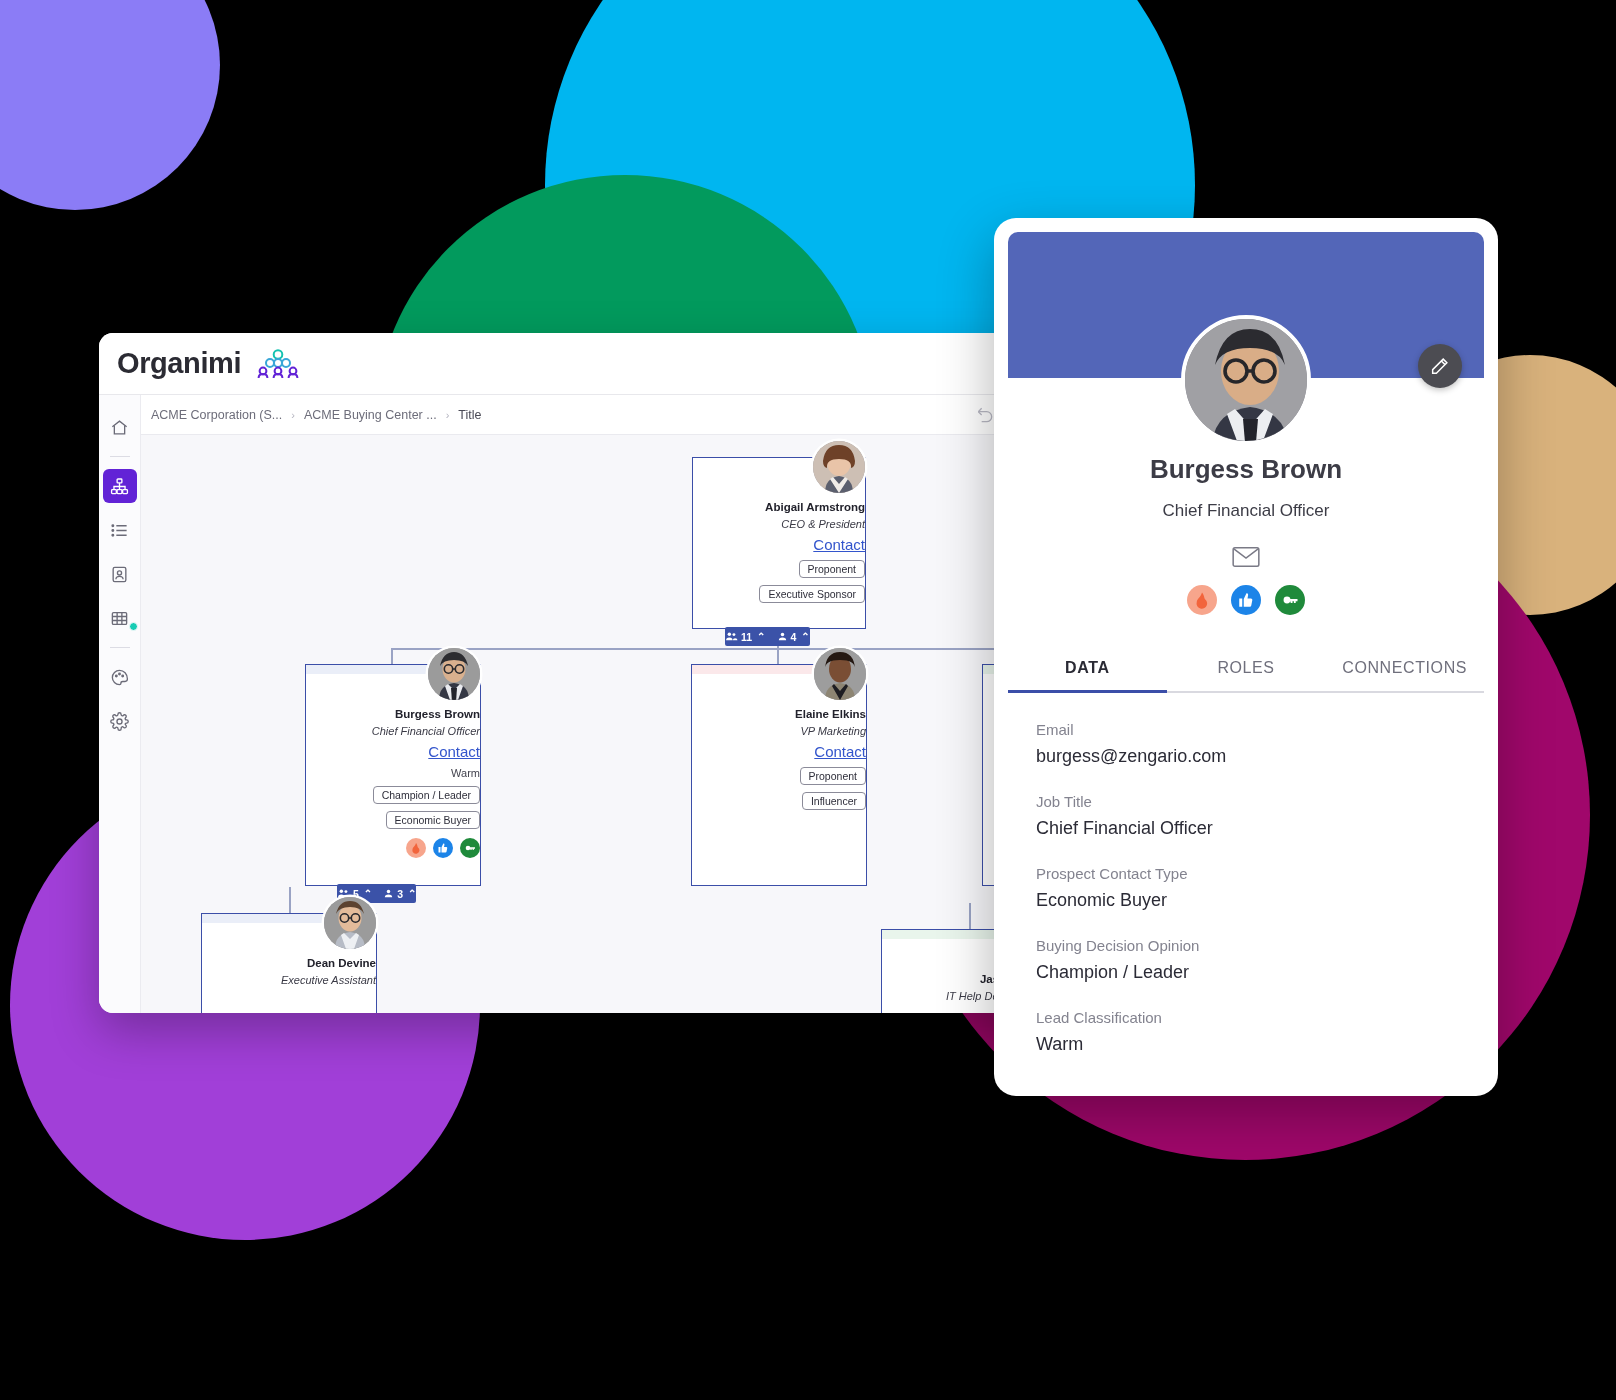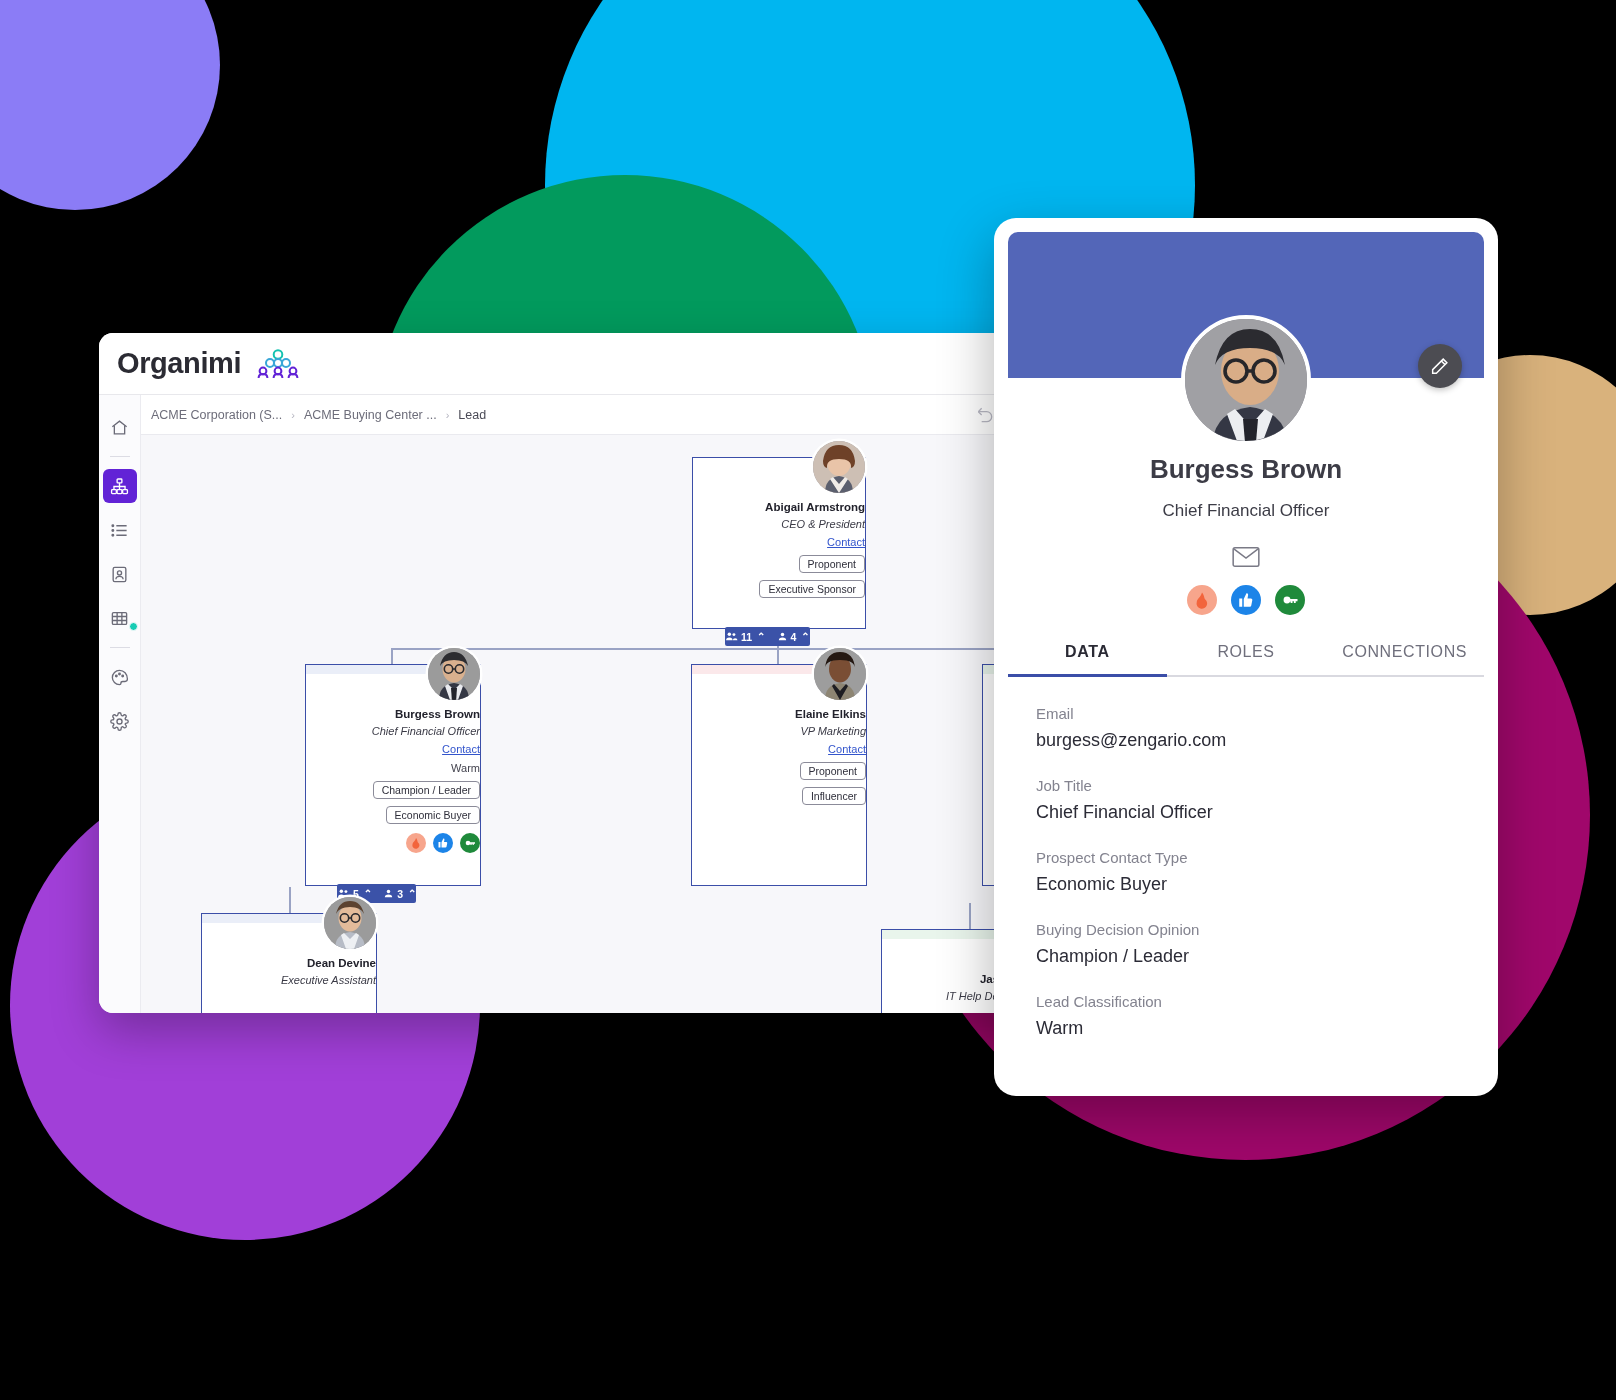--- a/index.html
+++ b/index.html
@@ -79,21 +79,21 @@
     display: flex; flex-direction: column; align-items: flex-end;
   }
   .node-stripe { height: 9px; width: 100%; flex: none; }
   .node .avatar {
     width: 52px; height: 52px; border-radius: 50%; overflow: hidden;
     margin-top: -26px; background: #9a9aa2; flex: none;
     box-shadow: 0 0 0 2.5px #fff;
   }
   .node .nm { font-size: 11.5px; font-weight: 700; color: #22222c; margin-top: 8px; }
   .node .ttl { font-size: 11px; font-style: italic; color: #3a3a46; margin-top: 5px; }
-  .node .lnk { font-size: 11px; color: #3355cc; text-decoration: underline; margin-top: 6px; cursor: pointer; }
+  .node .lnk { font-size: 15px; color: #3355cc; text-decoration: underline; margin-top: 6px; cursor: pointer; }
   .node .plain { font-size: 11px; color: #44444f; margin-top: 7px; }
   .chip {
     margin-top: 7px; border: 1px solid #8b8b99; border-radius: 4px;
     padding: 2px 8px; font-size: 10.5px; color: #2e2e3a; background: #fff;
     white-space: nowrap;
   }
   .reactions { display: flex; gap: 7px; margin-top: 9px; }
   .rx { width: 20px; height: 20px; border-radius: 50%; display: flex; align-items: center; justify-content: center; }
   .rx.flame { background: #f7a58c; }
   .rx.thumb { background: #1c84e8; }
@@ -126,21 +126,21 @@
   .pc-avatar {
     position: absolute; left: 50%; transform: translateX(-50%); top: 83px;
     width: 130px; height: 130px; border-radius: 50%; overflow: hidden;
     border: 4px solid #fff; background: #8d8d96;
   }
   .pc-name { text-align: center; margin-top: 76px; font-size: 26px; font-weight: 700; color: #3c3c46; }
   .pc-title { text-align: center; margin-top: 16px; font-size: 17px; color: #3c3c46; }
   .pc-mail { display: flex; justify-content: center; margin-top: 24px; color: #7a7a86; cursor: pointer; }
   .pc-rx { display: flex; justify-content: center; gap: 14px; margin-top: 16px; }
   .pc-rx .rx { width: 30px; height: 30px; }
-  .pc-tabs { display: flex; margin-top: 28px; border-bottom: 2px solid #d9d9e0; }
+  .pc-tabs { display: flex; margin-top: 44px; border-bottom: 2px solid #d9d9e0; }
   .pc-tab {
     flex: 1; text-align: center; padding-bottom: 13px; font-size: 16px;
     letter-spacing: .6px; color: #6f6f7c; cursor: pointer;
   }
   .pc-tab.active { color: #2a2a34; font-weight: 600; border-bottom: 3px solid #3b4ea8; margin-bottom: -2px; }
   .pc-fields { padding: 28px 28px 0 28px; overflow: hidden; }
   .pc-field { margin-bottom: 26px; }
   .pc-label { font-size: 15px; color: #83838f; }
   .pc-value { font-size: 18px; color: #2b2b36; margin-top: 8px; }
 </style>
@@ -244,21 +244,21 @@
       </div>
 
       <div class="content">
 
         <div class="toolbar">
           <div class="breadcrumb">
             <span class="crumb">ACME Corporation (S...</span>
             <span class="crumb-sep">›</span>
             <span class="crumb">ACME Buying Center ...</span>
             <span class="crumb-sep">›</span>
-            <span class="crumb last">Lead</span>
+            <span class="crumb last">Title</span>
           </div>
 
           <div class="tool-icons">
             <span class="tool-btn">
               <svg width="20" height="20" viewBox="0 0 24 24" fill="none" stroke="currentColor" stroke-width="1.6">
                 <path d="M4 8h10a6 6 0 110 12H8"></path>
                   <path d="M4 8l4-4M4 8l4 4"></path>
               </svg>
             </span>
             <span class="tool-btn">

